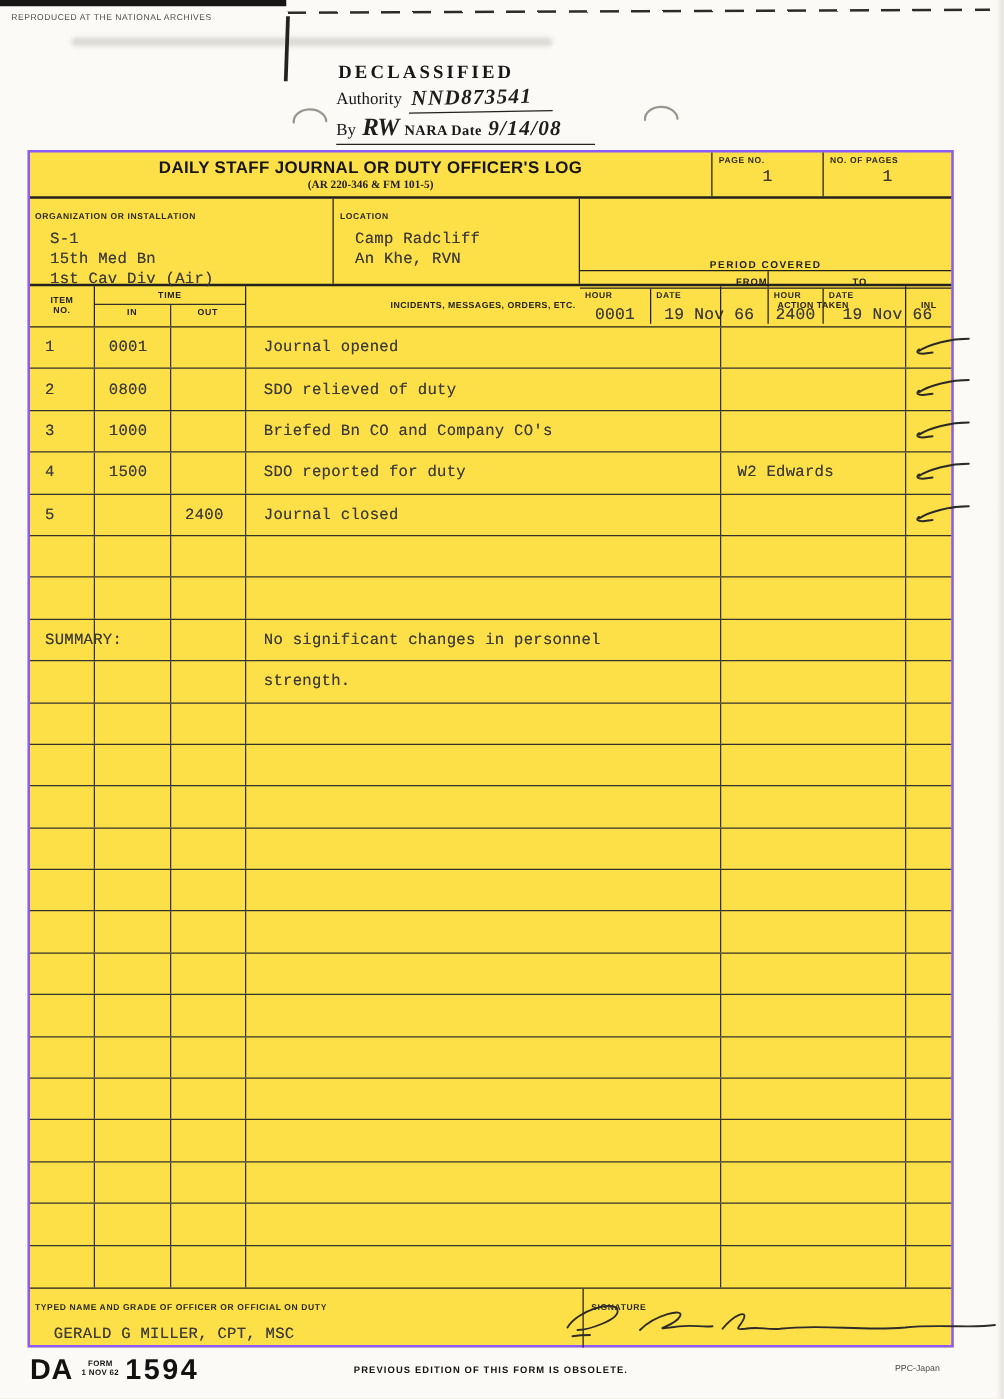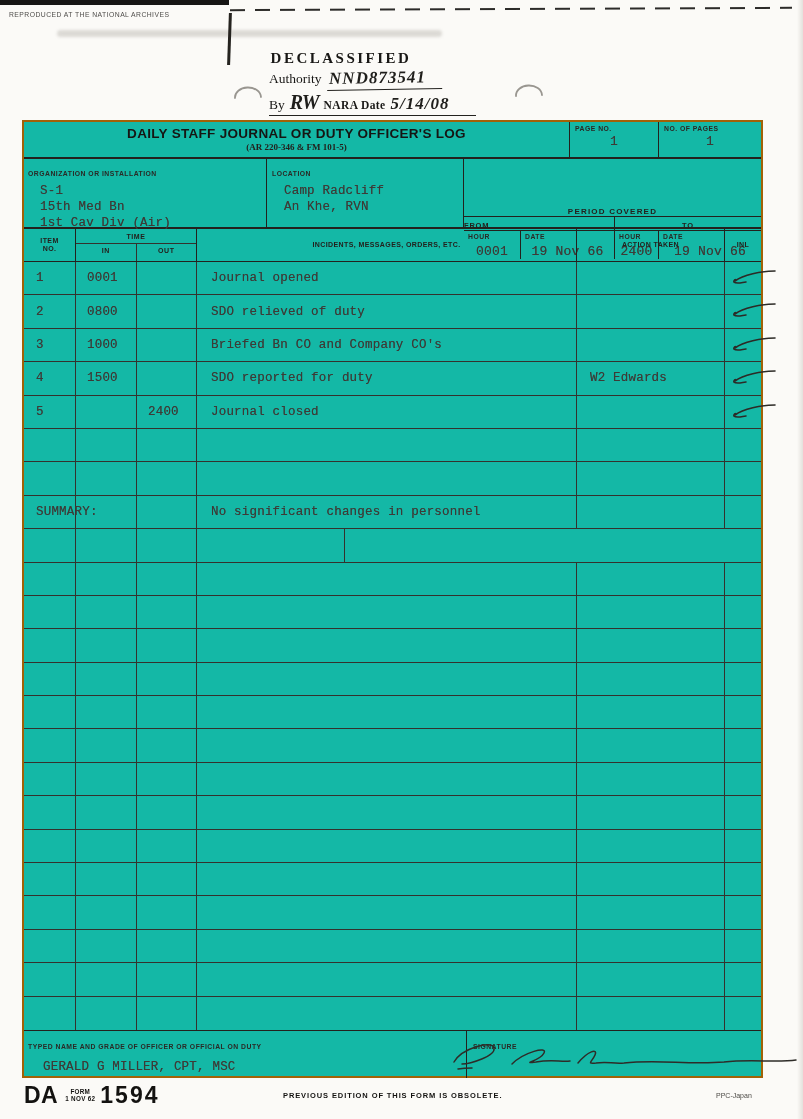--- a/index.html
+++ b/index.html
@@ -26,21 +26,21 @@
   .stamp-serif{font-family:"Liberation Serif",serif;font-size:13.5px;}
   .stamp-hand{font-family:"Liberation Serif",serif;font-style:italic;font-weight:700;color:#1f1e1b;}
   .hand-lg{font-size:17px;letter-spacing:1px;}
   .hand-xl{font-size:20px;letter-spacing:-1px;}
   .auth-val{border-bottom:1.7px solid #23221f;padding:0 16px 1px 2px;transform:rotate(-1deg);}
   .by-line{border-bottom:1.7px solid #23221f;padding-bottom:1px;padding-right:26px;width:max-content;text-align:right;}
   .stamp-nara{font-family:"Liberation Serif",serif;font-weight:700;font-size:11.5px;letter-spacing:.4px;}
 
   
   .form{position:absolute;left:22px;top:120px;width:741px;height:958px;
-        border:2px solid #a16207;box-sizing:border-box;background:#14b8a6;}
+        border:2px solid #8b5cf6;box-sizing:border-box;background:#fde047;}
   .lbl{font-size:6.8px;font-weight:700;letter-spacing:.5px;color:#2a2925;}
   .typed{font-family:"Liberation Mono",monospace;font-size:12.5px;color:#3d3b37;
         letter-spacing:.2px;text-shadow:0 0 .4px rgba(61,59,55,.7);}
 
   .hdr-row{display:flex;height:37px;border-bottom:2px solid #23211d;box-sizing:border-box;}
   .hdr-title-cell{width:546px;border-right:1.5px solid #23211d;box-sizing:border-box;text-align:center;padding-top:4px;}
   .form-title{font-size:13.5px;font-weight:700;letter-spacing:.3px;color:#161513;}
   .form-subtitle{font-family:"Liberation Serif",serif;font-weight:700;font-size:9px;margin-top:1px;}
   .hdr-cell{display:flex;flex-direction:column;box-sizing:border-box;}
   .hdr-cell.page-no{width:89px;border-right:1.5px solid #23211d;}
@@ -50,21 +50,21 @@
 
   .org-row{display:flex;height:70px;border-bottom:2px solid #23211d;box-sizing:border-box;}
   .org-cell{width:243px;border-right:1.5px solid #23211d;box-sizing:border-box;padding:3px 0 0 4px;}
   .loc-cell{width:197px;border-right:1.5px solid #23211d;box-sizing:border-box;padding:3px 0 0 5px;}
   .org-cell .typed,.loc-cell .typed{display:block;margin-left:12px;line-height:16px;}
   .org-cell .typed.first,.loc-cell .typed.first{margin-top:3px;}
   .period-cell{flex:1;display:flex;flex-direction:column;}
   .period-hdr{height:17px;border-bottom:1.5px solid #23211d;box-sizing:border-box;text-align:center;
         font-size:8px;font-weight:700;letter-spacing:1.2px;padding-top:4px;margin-top:44px;}
   .fromto{display:flex;height:17px;border-bottom:1.5px solid #23211d;box-sizing:border-box;}
-  .fromto .fcell{width:151px;border-right:1.5px solid #23211d;box-sizing:border-box;text-align:left;
+  .fromto .fcell{width:151px;border-right:1.5px solid #23211d;box-sizing:border-box;text-align:right;
         font-size:7.5px;font-weight:700;letter-spacing:.8px;padding-top:4px;}
   .fromto .tcell{flex:1;text-align:center;font-size:7.5px;font-weight:700;letter-spacing:.8px;padding-top:4px;}
   .hd-row{display:flex;flex:1;}
   .hd-cell{border-right:1.5px solid #23211d;box-sizing:border-box;padding-top:2px;}
   .hd-cell.w1{width:57px;} .hd-cell.w2{width:94px;} .hd-cell.w3{width:44px;} .hd-cell.w4{flex:1;border-right:none;}
   .hd-cell .lbl{padding-left:4px;display:block;}
   .hd-cell .typed{display:block;text-align:center;font-size:13px;margin-top:4px;}
 
   
   .jt-header{display:flex;height:33px;border-bottom:1.8px solid #23211d;box-sizing:border-box;}
@@ -129,21 +129,21 @@
   <div class="stamp">
     <div class="stamp-title">DECLASSIFIED</div>
     <div class="stamp-line">
       <span class="stamp-serif">Authority</span>
       <span class="stamp-hand hand-lg auth-val">NND873541</span>
     </div>
     <div class="stamp-line by-line">
       <span class="stamp-serif">By</span>
       <span class="stamp-hand hand-xl">RW</span>
       <span class="stamp-nara">NARA Date</span>
-      <span class="stamp-hand hand-lg">5/14/08</span>
+      <span class="stamp-hand hand-lg">9/14/08</span>
     </div>
   </div>
 
   <svg class="punch" style="left:232px;top:86px;" width="32" height="14" viewBox="0 0 32 14">
     <path d="M3,12 A13,10 0 0 1 29,11" stroke="#999690" stroke-width="1.8" fill="none" stroke-linecap="round"></path>
   </svg>
   <svg class="punch" style="left:513px;top:84px;" width="32" height="14" viewBox="0 0 32 14">
     <path d="M3,12 A13,10 0 0 1 29,11" stroke="#999690" stroke-width="1.8" fill="none" stroke-linecap="round"></path>
   </svg>
 
@@ -410,20 +410,23 @@
 
           <div class="jt-row">
             <div class="cell c-item">
               <span class="typed"></span>
             </div>
             <div class="cell c-in">
               <span class="typed"></span>
             </div>
             <div class="cell c-out">
               <span class="typed"></span>
+            </div>
+            <div class="cell c-inc">
+              <span class="typed">strength.</span>
             </div>
             <div class="cell c-act">
               <span class="typed"></span>
             </div>
             <div class="cell c-inl">
               
             </div>
           </div>
 
           <div class="jt-row">

